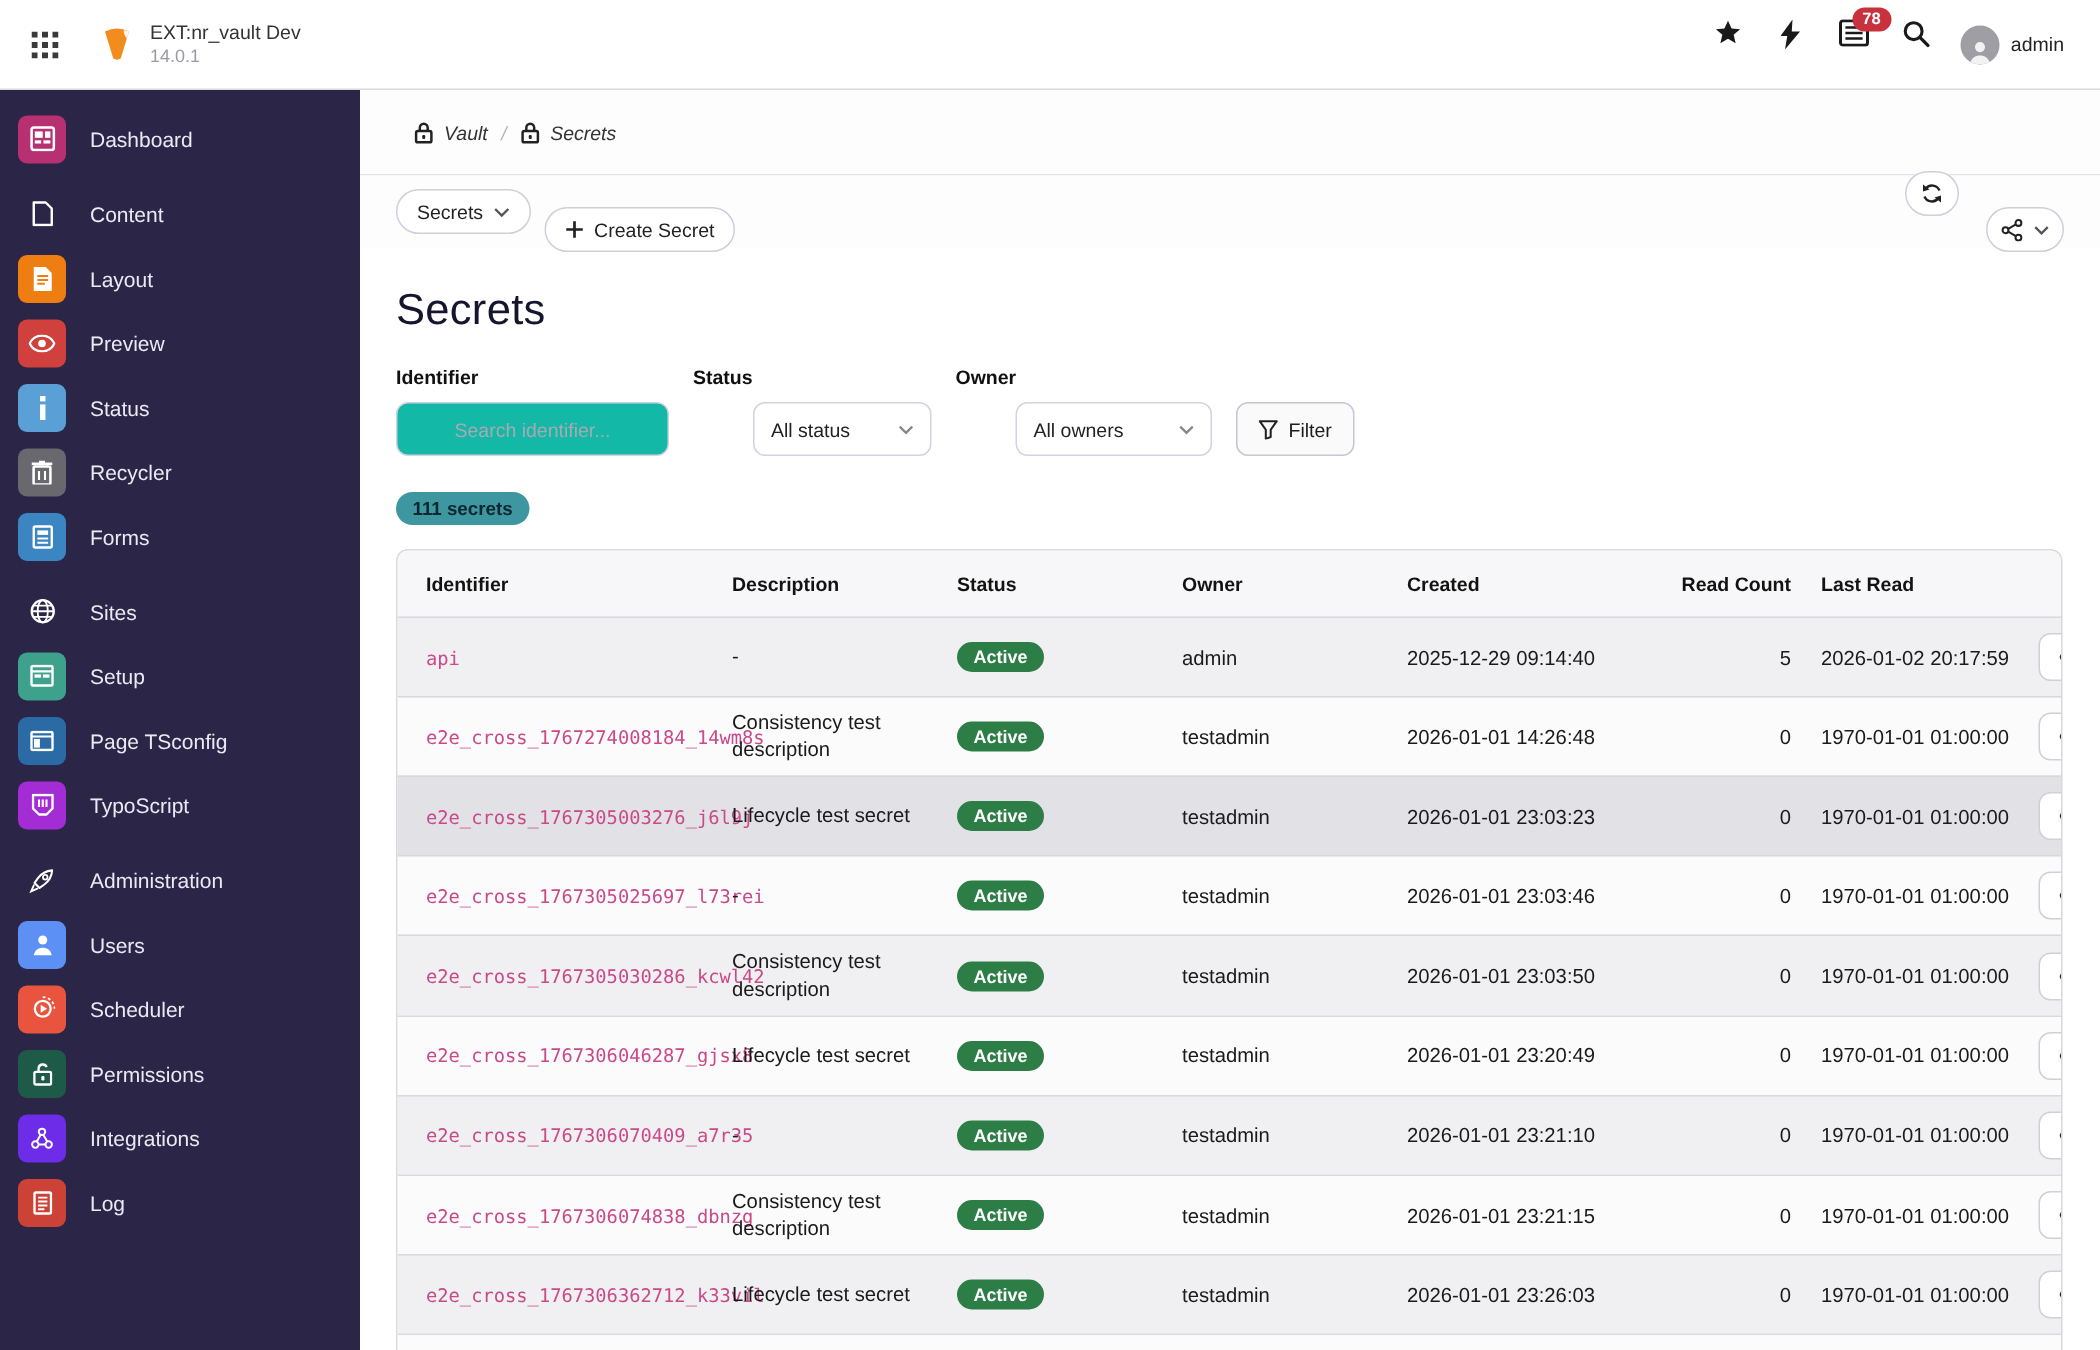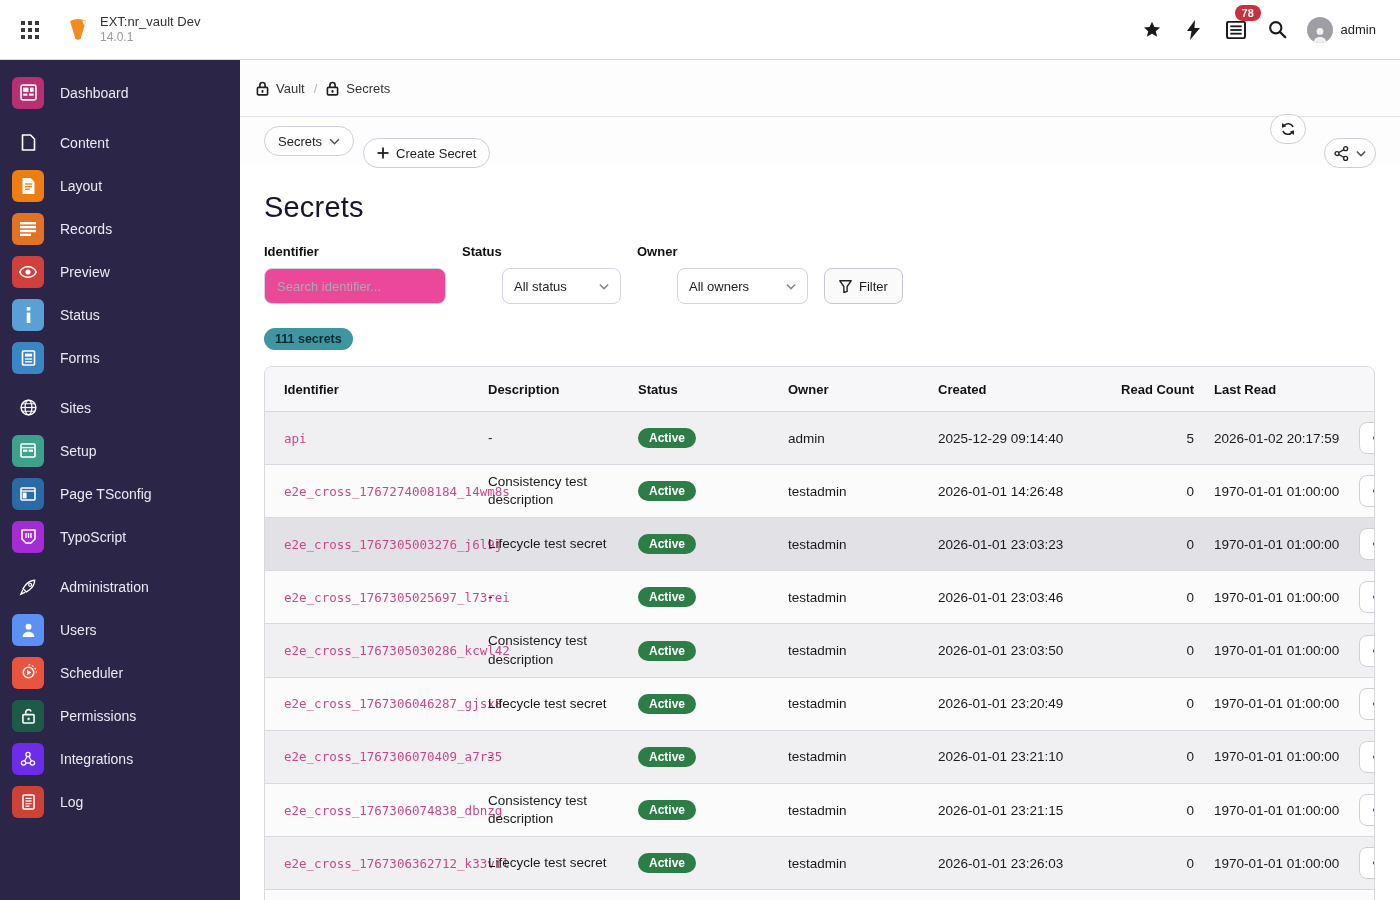--- a/index.html
+++ b/index.html
@@ -9,21 +9,21 @@
   
   .topbar { position:absolute; top:0; left:0; width:1400px; height:60px; background:#fff;
             border-bottom:1px solid #d9d9de; display:flex; align-items:center; z-index:10; }
   .tb-left { display:flex; align-items:center; gap:22px; padding-left:16px; }
   .grid-btn { width:28px; height:28px; display:flex; align-items:center; justify-content:center; cursor:pointer; }
   .brand { display:flex; align-items:center; gap:10px; }
   .brand-text { display:flex; flex-direction:column; line-height:1.25; }
   .brand-title { font-size:13px; color:#333; }
   .brand-version { font-size:12px; color:#9b9ba3; }
   .tb-right { margin-left:auto; display:flex; align-items:center; gap:8px; padding-right:20px; }
-  .tb-icon { width:34px; height:34px; display:flex; align-items:center; justify-content:center;
+  .tb-icon { width:34px; height:34px; display:flex; align-items:flex-start; justify-content:center;
              position:relative; cursor:pointer; border-radius:4px; }
   .tb-badge { position:absolute; top:-8px; left:16px; background:#c8313e; color:#fff; font-size:11px;
               font-weight:bold; border-radius:9px; padding:1px 7px; line-height:14px; }
   .tb-user { display:flex; align-items:center; gap:8px; cursor:pointer; padding:0 4px; }
   .avatar { width:26px; height:26px; border-radius:50%; background:#9e9ea4; display:flex;
             align-items:flex-end; justify-content:center; overflow:hidden; }
   .tb-username { font-size:13px; color:#222; }
 
   
   .sidebar { position:absolute; top:60px; left:0; width:280px; height:840px; background:#2b2547;
@@ -31,39 +31,39 @@
   .sb-item { height:43px; display:flex; align-items:center; padding:0 20px 0 12px; cursor:pointer; }
   .sb-item.gap { margin-top:7px; }
   .tile { width:32px; height:32px; border-radius:6px; display:flex; align-items:center;
           justify-content:center; flex:0 0 32px; }
   .tile.flat { background:transparent !important; }
   .sb-label { color:#ece9f4; font-size:14px; margin-left:16px; flex:1 1 auto; white-space:nowrap; }
   .sb-chev { color:#cfcbdf; display:flex; align-items:center; }
 
   
   .main { position:absolute; top:60px; left:240px; width:1160px; height:840px; background:#fff; overflow:hidden; }
-  .docheader-bc { height:57px; display:flex; align-items:center; padding-left:16px;
-                  border-bottom:1px solid #e2e2e8; background:#fdfdfe; }
+  .docheader-bc { height:57px; display:flex; align-items:center; padding-left:36px;
+                  border-bottom:1px solid #e2e2e8; background:#fdfdfe;font-style:italic; }
   .bc { display:flex; align-items:center; gap:7px; font-size:13px; color:#333; }
   .bc-sep { color:#b5b5bd; padding:0 2px; }
   .docheader-tools { height:48px; display:flex; align-items:center; padding:0 24px; background:#fdfdfe; }
   .btn { display:inline-flex; align-items:center; gap:7px; height:30px; padding:0 13px; background:#fff;
          border:1px solid #cfcfdb; border-radius:16px; font-size:13px; color:#222; cursor:pointer; }
   .btn + .btn { margin-left:9px;margin-top:24px; }
   .tools-right { margin-left:auto; display:flex; gap:9px; }
   .btn.icon-only { padding:0 9px; }
 
   .content { padding:0 24px; }
   .page-title { font-size:29px; font-weight:500; color:#15152e; padding-top:26px; letter-spacing:.2px; }
 
   .filters { display:flex; align-items:flex-end; gap:16px; margin-top:20px; }
   .fgroup { display:flex; flex-direction:column; }
   .flabel { font-size:13px; font-weight:bold; color:#101010; margin-bottom:9px; }
   .finput { width:182px; height:36px; border:1px solid #d2d2e0; border-radius:8px; padding:0 12px;
-            font-size:13px; font-family:"Liberation Sans",sans-serif; color:#222; background:#ec4899; outline:none; }
+            font-size:13px; font-family:"Liberation Sans",sans-serif; color:#222; background:#14b8a6; outline:none;text-align:center; }
   .finput::placeholder { color:#a9a9b2; }
   .fselect { height:36px; border:1px solid #d2d2e0; border-radius:8px; padding:0 11px; background:#fff;
              display:flex; align-items:center; justify-content:space-between; font-size:13px; color:#222; cursor:pointer;margin-left:40px; }
   .fselect.w-status { width:119px; } .fselect.w-owner { width:131px; }
   .filter-btn { height:36px; border:1px solid #c6c6d2; border-radius:8px; background:#fafafb;
                 display:inline-flex; align-items:center; gap:7px; padding:0 14px; font-size:13px;
                 color:#1c1c1c; cursor:pointer; }
 
   .count-badge { display:inline-block; margin-top:24px; background:#3e96a1; color:#0c272d;
                  font-size:12.5px; font-weight:bold; padding:4px 11px; border-radius:12px; }
@@ -192,49 +192,48 @@
           <g stroke="#ee7d12" stroke-width="1.3">
             <line x1="3.4" y1="6" x2="10.6" y2="6"></line>
             <line x1="3.4" y1="8.6" x2="10.6" y2="8.6"></line>
             <line x1="3.4" y1="11.2" x2="8.4" y2="11.2"></line>
           </g>
         </svg>
       </span>
       <span class="sb-label">Layout</span>
     </div>
     <div class="sb-item">
-      <span class="tile" style="background: rgb(224, 115, 39);">
-        <svg width="16" height="14" viewBox="0 0 16 14">
-          <g fill="#fff">
-            <rect x="0" y="0" width="16" height="2.4"></rect>
-            <rect x="0" y="3.9" width="16" height="2.4"></rect>
-            <rect x="0" y="7.8" width="16" height="2.4"></rect>
-            <rect x="0" y="11.7" width="11" height="2.3"></rect>
-          </g>
-        </svg>
-      </span>
-      <span class="sb-label">Records</span>
-    </div>
-    <div class="sb-item">
       <span class="tile" style="background: rgb(208, 65, 61);">
         <svg width="18" height="12" viewBox="0 0 24 16">
           <path d="M12 1C7 1 3 3.8 1 8c2 4.2 6 7 11 7s9-2.8 11-7C21 3.8 17 1 12 1z" fill="none" stroke="#fff" stroke-width="2"></path>
           <circle cx="12" cy="8" r="3.4" fill="#fff"></circle>
         </svg>
       </span>
       <span class="sb-label">Preview</span>
     </div>
     <div class="sb-item">
       <span class="tile" style="background: rgb(90, 159, 214);">
         <svg width="7" height="16" viewBox="0 0 6 16">
           <rect x="1.2" y="0" width="3.6" height="3.6" fill="#fff"></rect>
           <rect x="1.2" y="5.6" width="3.6" height="10.4" fill="#fff"></rect>
         </svg>
       </span>
       <span class="sb-label">Status</span>
+    </div>
+    <div class="sb-item">
+      <span class="tile" style="background: rgb(104, 104, 110);">
+        <svg width="14" height="16" viewBox="0 0 14 16">
+          <rect x="1.4" y="4" width="11.2" height="12" rx="1" fill="none" stroke="#fff" stroke-width="1.7"></rect>
+          <line x1="0" y1="2.2" x2="14" y2="2.2" stroke="#fff" stroke-width="1.8"></line>
+          <rect x="5" y="0" width="4" height="1.8" fill="#fff"></rect>
+          <line x1="5" y1="7" x2="5" y2="13" stroke="#fff" stroke-width="1.4"></line>
+          <line x1="9" y1="7" x2="9" y2="13" stroke="#fff" stroke-width="1.4"></line>
+        </svg>
+      </span>
+      <span class="sb-label">Recycler</span>
     </div>
     <div class="sb-item">
       <span class="tile" style="background: rgb(60, 133, 195);">
         <svg width="15" height="16" viewBox="0 0 14 16">
           <rect x="1" y="1" width="12" height="14" rx="1" fill="none" stroke="#fff" stroke-width="1.6"></rect>
           <rect x="3.4" y="3.6" width="7.2" height="3" fill="#fff"></rect>
           <line x1="3.4" y1="9" x2="10.6" y2="9" stroke="#fff" stroke-width="1.4"></line>
           <line x1="3.4" y1="11.8" x2="10.6" y2="11.8" stroke="#fff" stroke-width="1.4"></line>
         </svg>
       </span>

